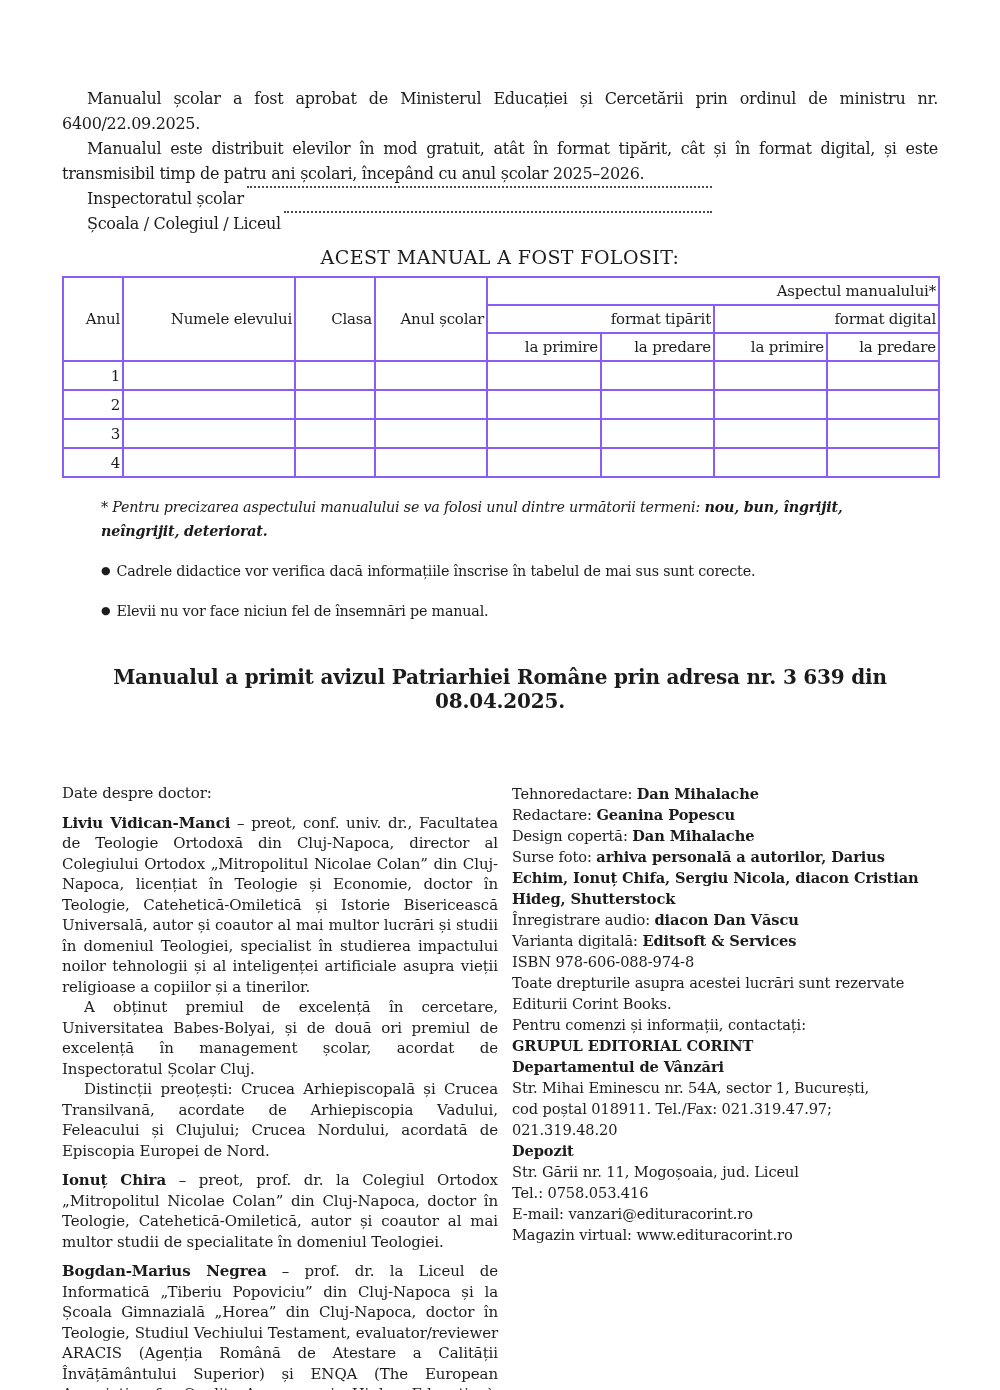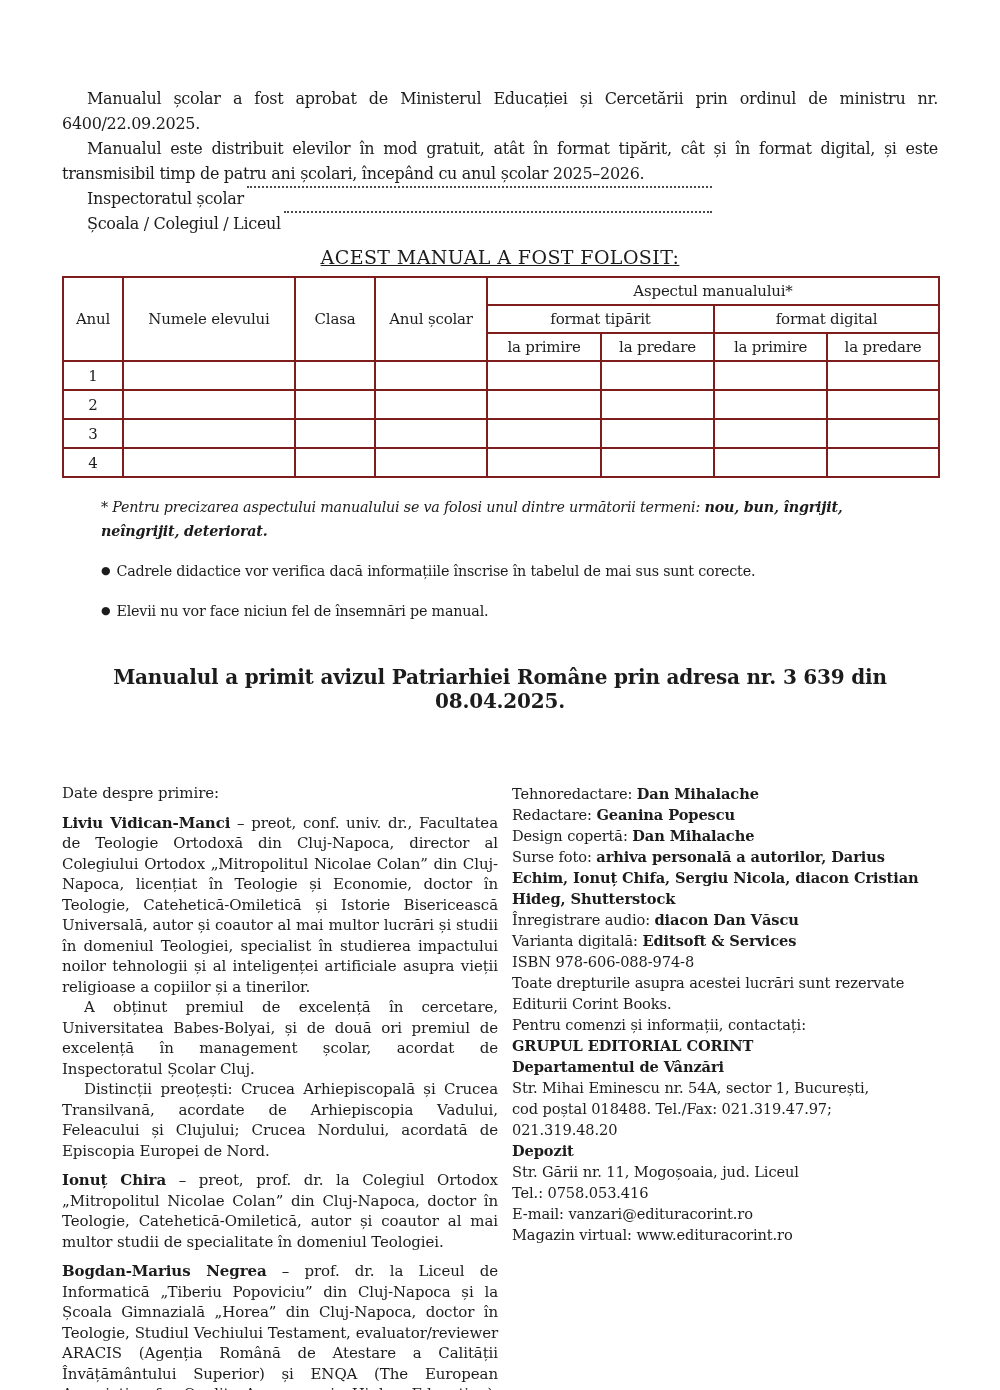--- a/index.html
+++ b/index.html
@@ -12,25 +12,25 @@
   .page{padding:86px 62px 0;box-sizing:border-box;}
 
   
   .intro{font-size:16px;line-height:25px;letter-spacing:-0.3px;}
   .intro p{margin:0;text-indent:25px;text-align:justify;}
   .fill-line{display:flex;width:650px;align-items:flex-start;height:25px;box-sizing:border-box;padding-left:25px;}
   .fill-line .label{white-space:nowrap;}
   .fill-line .leader{flex:1;border-bottom:2px dotted #4a4a4a;margin:0 0 4px 3px;}
 
   
-  .table-title{margin:10px 0 8px;text-align:center;font-size:19px;font-weight:normal;letter-spacing:0.4px;text-decoration:underline;}
+  .table-title{margin:10px 0 8px;text-align:center;font-size:19px;font-weight:normal;letter-spacing:0.4px;}
   table.usage{width:876px;border-collapse:collapse;table-layout:fixed;}
   table.usage th,table.usage td{
-    border:2px solid #7f1d1d;font-weight:normal;font-size:15px;
-    text-align:center;vertical-align:middle;padding:1px 2px;
+    border:2px solid #8b5cf6;font-weight:normal;font-size:15px;
+    text-align:right;vertical-align:middle;padding:1px 2px;
     letter-spacing:-0.2px;overflow:hidden;margin-top:40px;
   }
   table.usage th{height:24px;}
   table.usage td{height:25px;}
 
   
   .notes{margin-top:18px;padding-left:23px;font-size:14.3px;line-height:23.5px;letter-spacing:-0.2px;}
   .notes p{margin:16px;}
   .note-ast{font-style:italic;}
   .note-ast b{font-style:italic;}
@@ -157,21 +157,21 @@
     <p>
       <span class="bullet-glyph">●</span><span>Elevii nu vor face niciun fel de însemnări pe manual.</span>
     </p>
   </section>
 
   <p class="approval">Manualul a primit avizul Patriarhiei Române prin adresa nr. 3 639 din 08.04.2025.</p>
 
   <div class="cols">
 
     <div class="col-left">
-      <p class="heading">Date despre primire:</p>
+      <p class="heading">Date despre doctor:</p>
 
       <p class="bio">
         <b>Liviu Vidican-Manci</b>
         <span>– preot, conf. univ. dr., Facultatea de Teologie Ortodoxă din Cluj-Napoca, director al Colegiului Ortodox „Mitropolitul Nicolae Colan” din Cluj-Napoca, licențiat în Teologie și Economie, doctor în Teologie, Catehetică-Omiletică și Istorie Bisericească Universală, autor și coautor al mai multor lucrări și studii în domeniul Teologiei, specialist în studierea impactului noilor tehnologii și al inteligenței artificiale asupra vieții religioase a copiilor și a tinerilor.</span>
       </p>
       <p class="cont">A obținut premiul de excelență în cercetare, Universitatea Babes-Bolyai, și de două ori premiul de excelență în management școlar, acordat de Inspectoratul Școlar Cluj.</p>
       <p class="cont">Distincții preoțești: Crucea Arhiepiscopală și Crucea Transilvană, acordate de Arhiepiscopia Vadului, Feleacului și Clujului; Crucea Nordului, acordată de Episcopia Europei de Nord.</p>
 
       <p class="bio gap">
         <b>Ionuț Chira</b>
@@ -212,21 +212,21 @@
       </div>
 
       <div class="isbn">ISBN 978-606-088-974-8</div>
 
       <div class="rights">Toate drepturile asupra acestei lucrări sunt rezervate Editurii Corint Books.</div>
 
       <div class="contact-intro">Pentru comenzi și informații, contactați:</div>
       <div><b>GRUPUL EDITORIAL CORINT</b></div>
       <div class="mt6"><b>Departamentul de Vânzări</b></div>
       <div class="mt7">Str. Mihai Eminescu nr. 54A, sector 1, București,</div>
-      <div>cod poștal 018488. Tel./Fax: 021.319.47.97; 021.319.48.20</div>
+      <div>cod poștal 018911. Tel./Fax: 021.319.47.97; 021.319.48.20</div>
       <div class="mt6"><b>Depozit</b></div>
       <div class="mt7">Str. Gării nr. 11, Mogoșoaia, jud. Liceul</div>
       <div>Tel.: 0758.053.416</div>
       <div>E-mail: vanzari@edituracorint.ro</div>
       <div>Magazin virtual: www.edituracorint.ro</div>
     </div>
 
   </div>
 </div>
 

